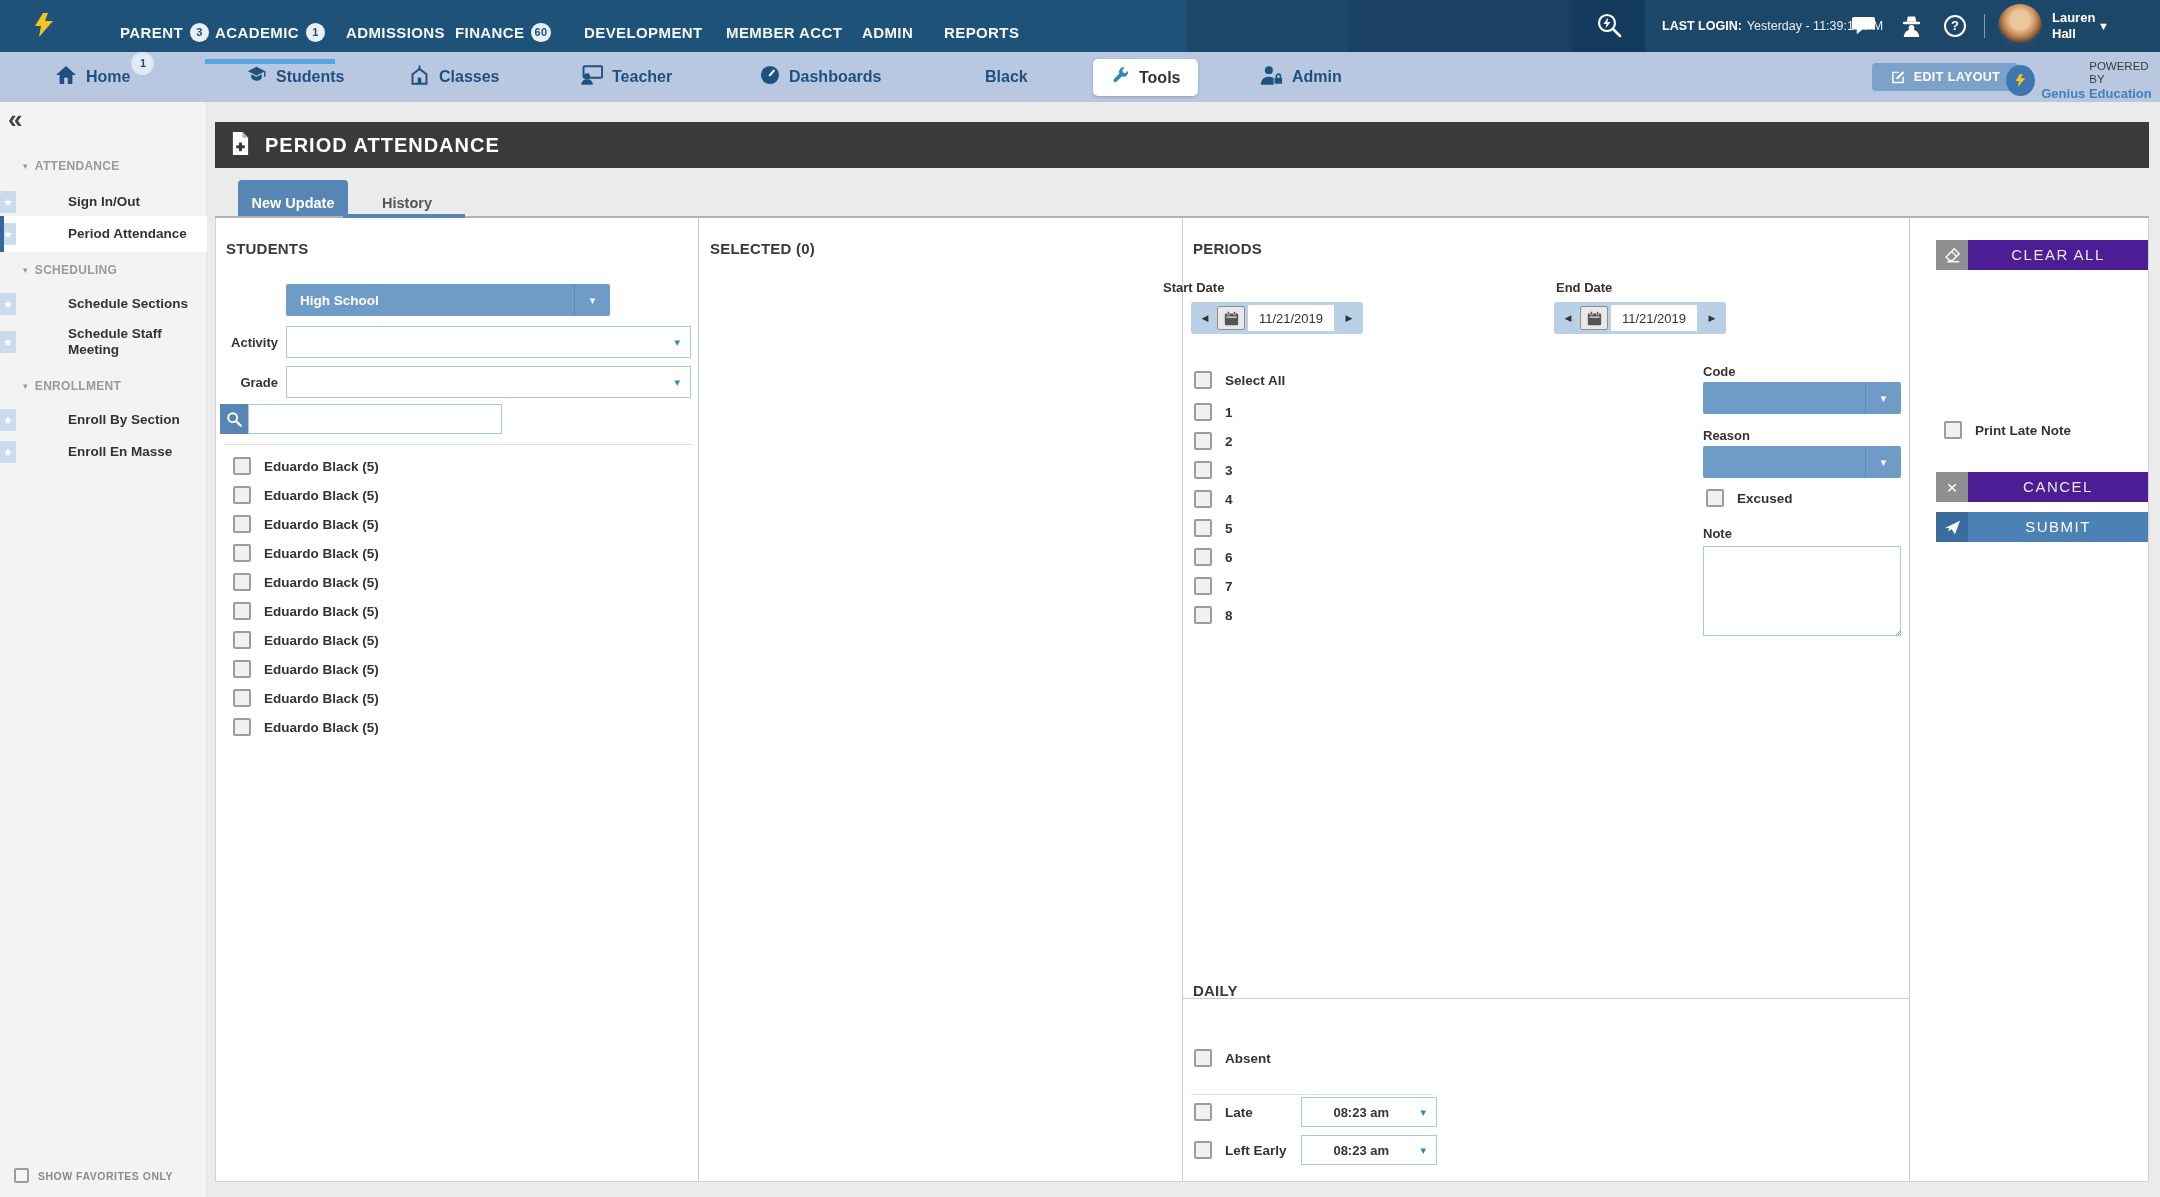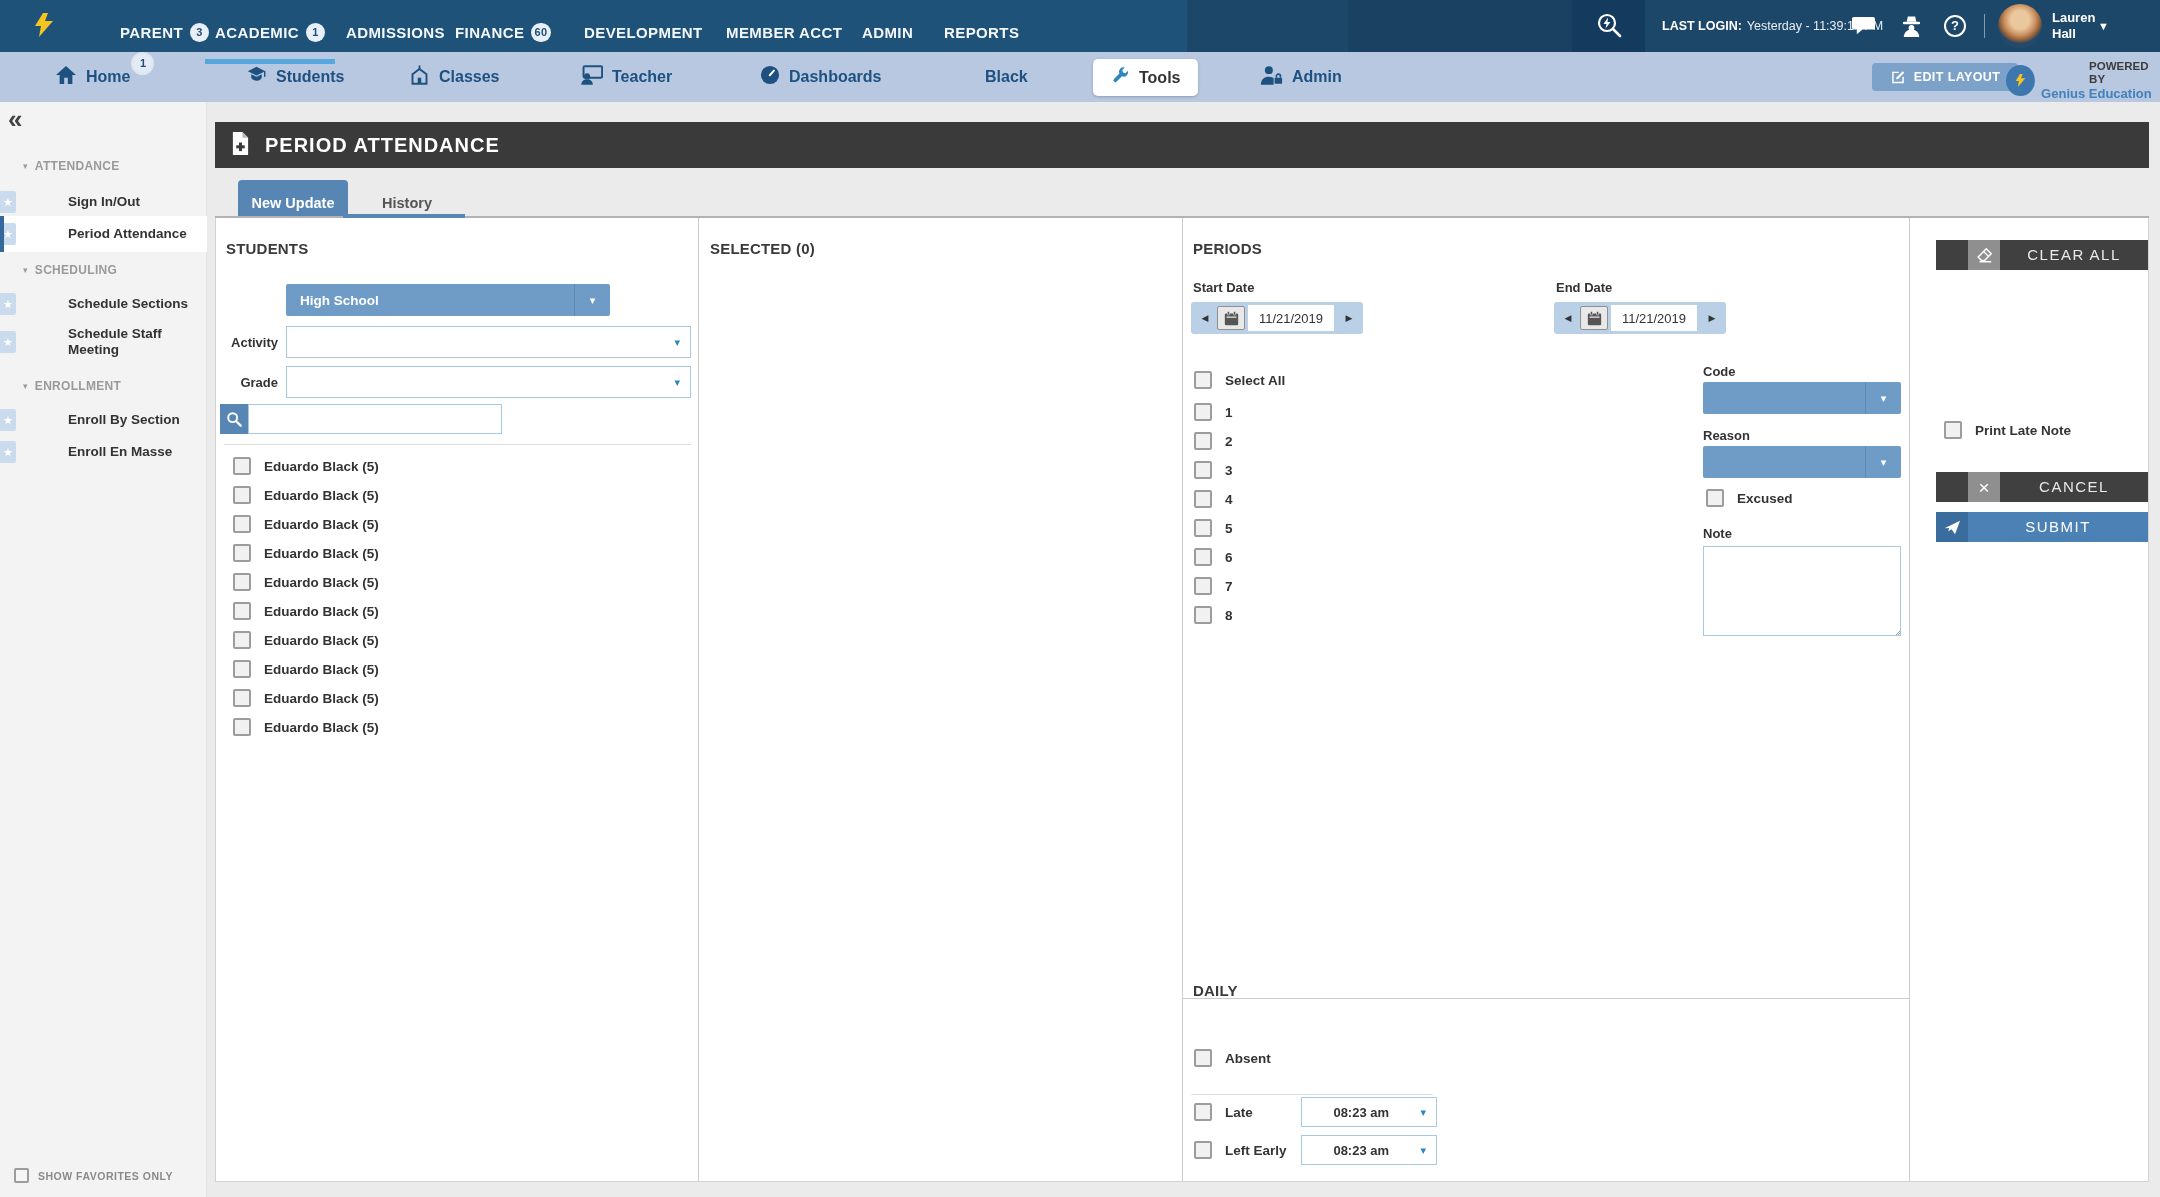--- a/index.html
+++ b/index.html
@@ -38,21 +38,21 @@
                  font-weight:700; width:19px; height:19px; border-radius:50%; text-align:center; line-height:19px;
                  box-shadow:0 0 0 2px rgba(255,255,255,.55); }
   .tools-tab { position:absolute; left:1093px; top:7px; height:37px; padding:0 18px; background:#fff; border-radius:5px;
                display:flex; align-items:center; gap:9px; color:#333; font-size:16px; font-weight:700;
                box-shadow:0 1px 3px rgba(0,0,0,.22); cursor:pointer; }
   .edit-layout { position:absolute; left:1872px; top:11px; width:146px; height:28px; background:#7CA2C9; border-radius:4px;
                  display:flex; align-items:center; justify-content:center; gap:8px; color:#fff; font-size:12.5px;
                  font-weight:700; letter-spacing:.4px; cursor:pointer; }
   .powered { position:absolute; left:2006px; top:8px; display:flex; align-items:center; gap:6px; }
   .powered .circ { width:31px; height:31px; border-radius:50%; background:#3E77AE; display:flex; align-items:center; justify-content:center; }
-  .powered .t1 { font-size:11.5px; color:#3C3C3C; font-weight:700; line-height:13px;padding-left:48px; }
+  .powered .t1 { font-size:11.5px; color:#3C3C3C; font-weight:400; line-height:13px;padding-left:48px; }
   .powered .t2 { font-size:13px; color:#4381BA; font-weight:700; line-height:15px; }
 
   
   .sidebar { position:absolute; left:0; top:102px; width:207px; height:1095px; background:#F3F3F3;
              border-right:1px solid #E2E2E2; z-index:10; }
   .collapse { position:absolute; left:8px; top:2px; font-size:26px; font-weight:700; color:#444; cursor:pointer; }
   .sb-sec { position:absolute; left:0; width:207px; height:16px; display:flex; align-items:center; gap:7px;
             padding-left:23px; color:#9A9A9A; font-size:12px; font-weight:700; letter-spacing:.3px; cursor:pointer; }
   .sb-sec .tri { font-size:9px; color:#9A9A9A; }
   .sb-item { position:absolute; left:0; width:207px; height:32px; display:flex; align-items:center; cursor:pointer; }
@@ -110,21 +110,21 @@
             justify-content:center; font-size:13px; color:#333; cursor:text; }
 
   .note-ta { position:absolute; border:1px solid #A9C8E2; resize:none; outline:none; font-size:13px; padding:6px;
              background:
                linear-gradient(135deg, transparent 0 82%, #999 82% 85%, transparent 85% 90%, #999 90% 93%, transparent 93%)
                no-repeat bottom right / 13px 13px; }
 
   .abtn { position:absolute; width:212px; height:30px; display:flex; cursor:pointer; }
   .abtn .ic { width:32px; display:flex; align-items:center; justify-content:center; }
   .abtn .tl { flex:1; text-align:center; line-height:30px; font-size:15px; letter-spacing:1.5px; }
-  .abtn.grey { background:#404040;padding-left:32px; } .abtn.grey .ic { background:#8F8F8F; }
+  .abtn.grey { background:#4c1d95; } .abtn.grey .ic { background:#8F8F8F; }
   .abtn.grey .tl { color:#E9E9E9; font-weight:500; }
   .abtn.blue { background:#4B81B4; } .abtn.blue .ic { background:#3A6D9E; }
   .abtn.blue .tl { color:#ffffff; font-weight:400; }
   .xchar { color:#fff; font-size:19px; line-height:1; }
 </style>
 </head>
 <body>
 
 <header class="topbar">
   <div class="tb-right-region"></div>
@@ -435,21 +435,21 @@
     </div>
     <div class="cbrow" style="left:17px;top:497px">
       <span class="cb"></span>
         <span class="cl">Eduardo Black (5)</span>
     </div>
 
     <div class="ptitle" style="left:494px;top:22px">SELECTED (0)</div>
 
     <div class="ptitle" style="left:977px;top:22px">PERIODS</div>
 
-    <div class="flabel" style="left:977px;top:62px">Start Date</div>
+    <div class="flabel" style="left:947px;top:62px">Start Date</div>
     <div class="dp" style="left:975px;top:84px">
       <span class="dp-arrow">◀</span>
       <span class="dp-cal">
         <svg width="15" height="15" viewBox="0 0 18 18">
             <rect x="1" y="3" width="16" height="14" rx="1.5" fill="#555"></rect>
             <rect x="4" y="0.5" width="2.6" height="4.5" rx="1.2" fill="#555" stroke="#E8E8E8" stroke-width="0.8"></rect>
             <rect x="11.4" y="0.5" width="2.6" height="4.5" rx="1.2" fill="#555" stroke="#E8E8E8" stroke-width="0.8"></rect>
             <rect x="3" y="6.6" width="12" height="1.5" fill="#E8E8E8"></rect>
           </svg>
       </span>

